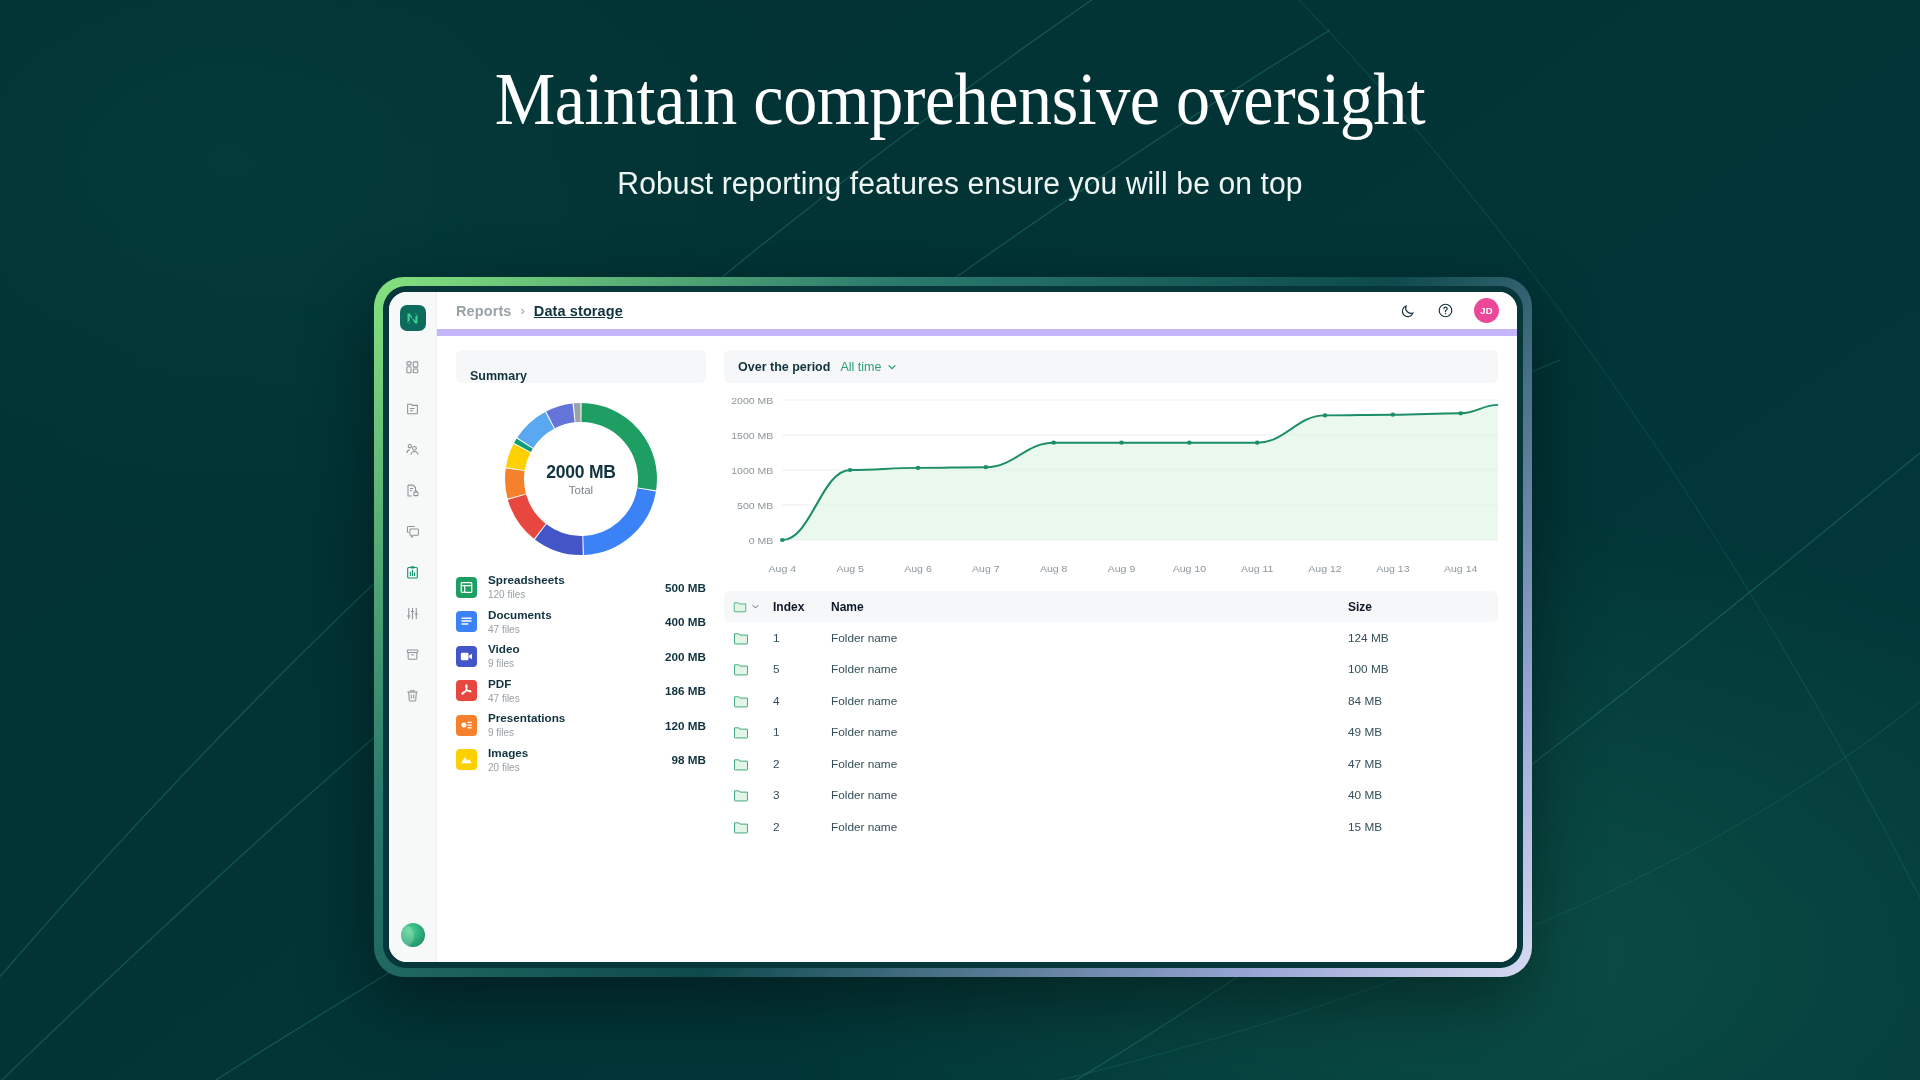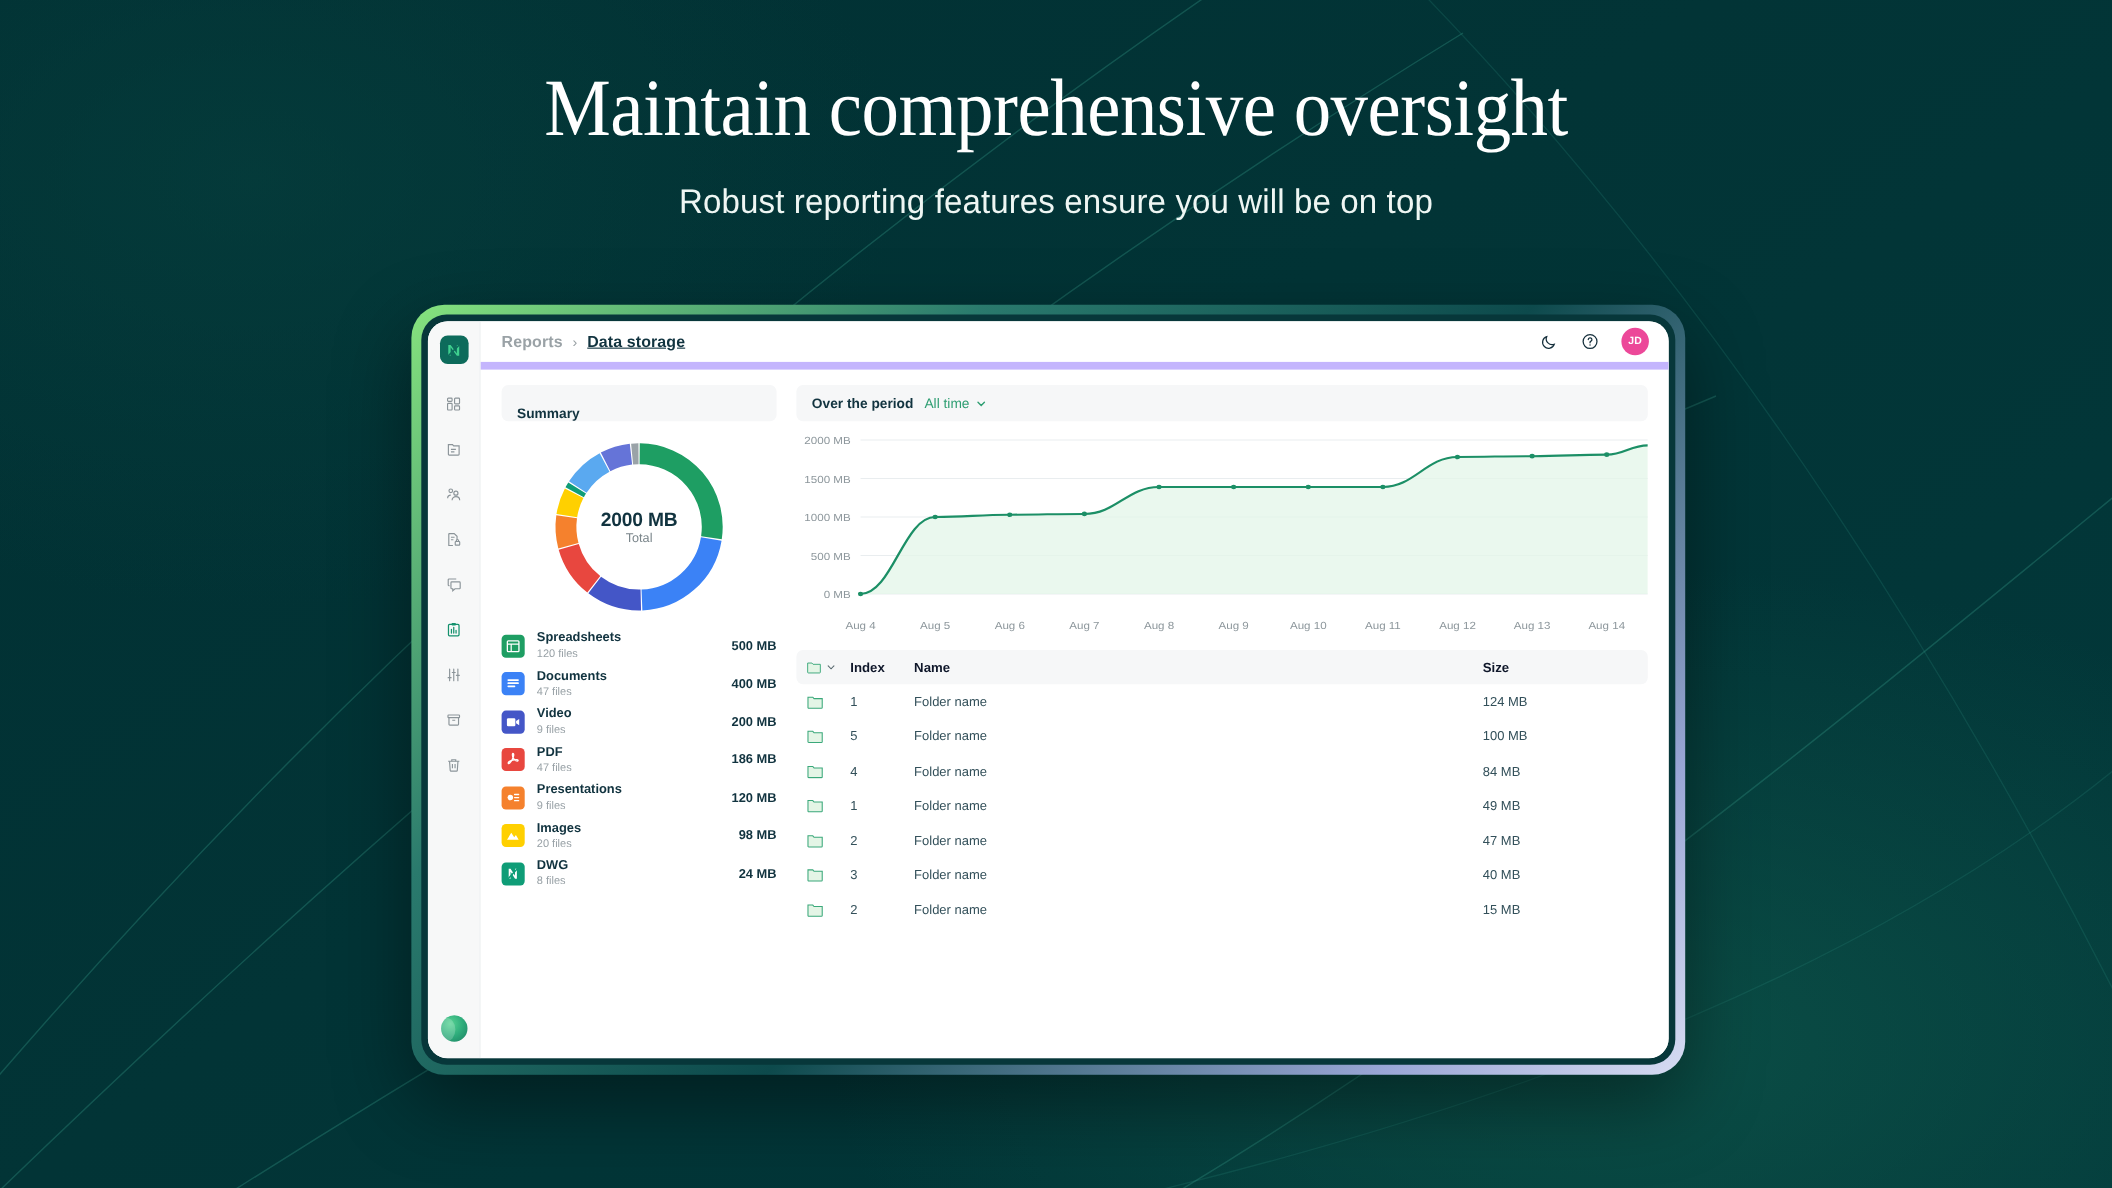--- a/index.html
+++ b/index.html
@@ -356,33 +356,20 @@
                   <div class="ft-icon" style="background:#ffd000">
          <svg width="17" height="17" viewBox="0 0 21 21">
                       <path d="M3.6 15.2 8.4 7.6l3.3 4.9 1.9-2.5 3.1 5.2z" fill="#fff"></path>
                     </svg>
        </div>
        <div class="ft-mid">
          <div class="ft-name">Images</div>
          <div class="ft-files">20 files</div>
        </div>
        <div class="ft-size">98 MB</div>
-                </div>
-                <div class="ft-row">
-                  <div class="ft-icon" style="background:#0f9d77">
-         <svg width="17" height="17" viewBox="0 0 21 21">
-                      <path d="M5.5 16V4.6h2.1l5 8V4.6h2.1V16h-2.1l-5-8V16z" fill="#fff"></path>
-                      <path d="M4.2 16.8 16.2 3.6" stroke="#0f9d77" stroke-width="1.8"></path>
-                    </svg>
-       </div>
-       <div class="ft-mid">
-         <div class="ft-name">DWG</div>
-         <div class="ft-files">8 files</div>
-       </div>
-       <div class="ft-size">24 MB</div>
                 </div>
               </div>
         </div>
 
         <div class="right">
           <div class="period-head">
             <span class="period-title">Over the period</span>
             <span class="period-sel">
               <span class="period-val">All time</span>
               <svg width="10" height="10" viewBox="0 0 12 12" fill="none" stroke="#2e9e72" stroke-width="1.5" stroke-linecap="round">

